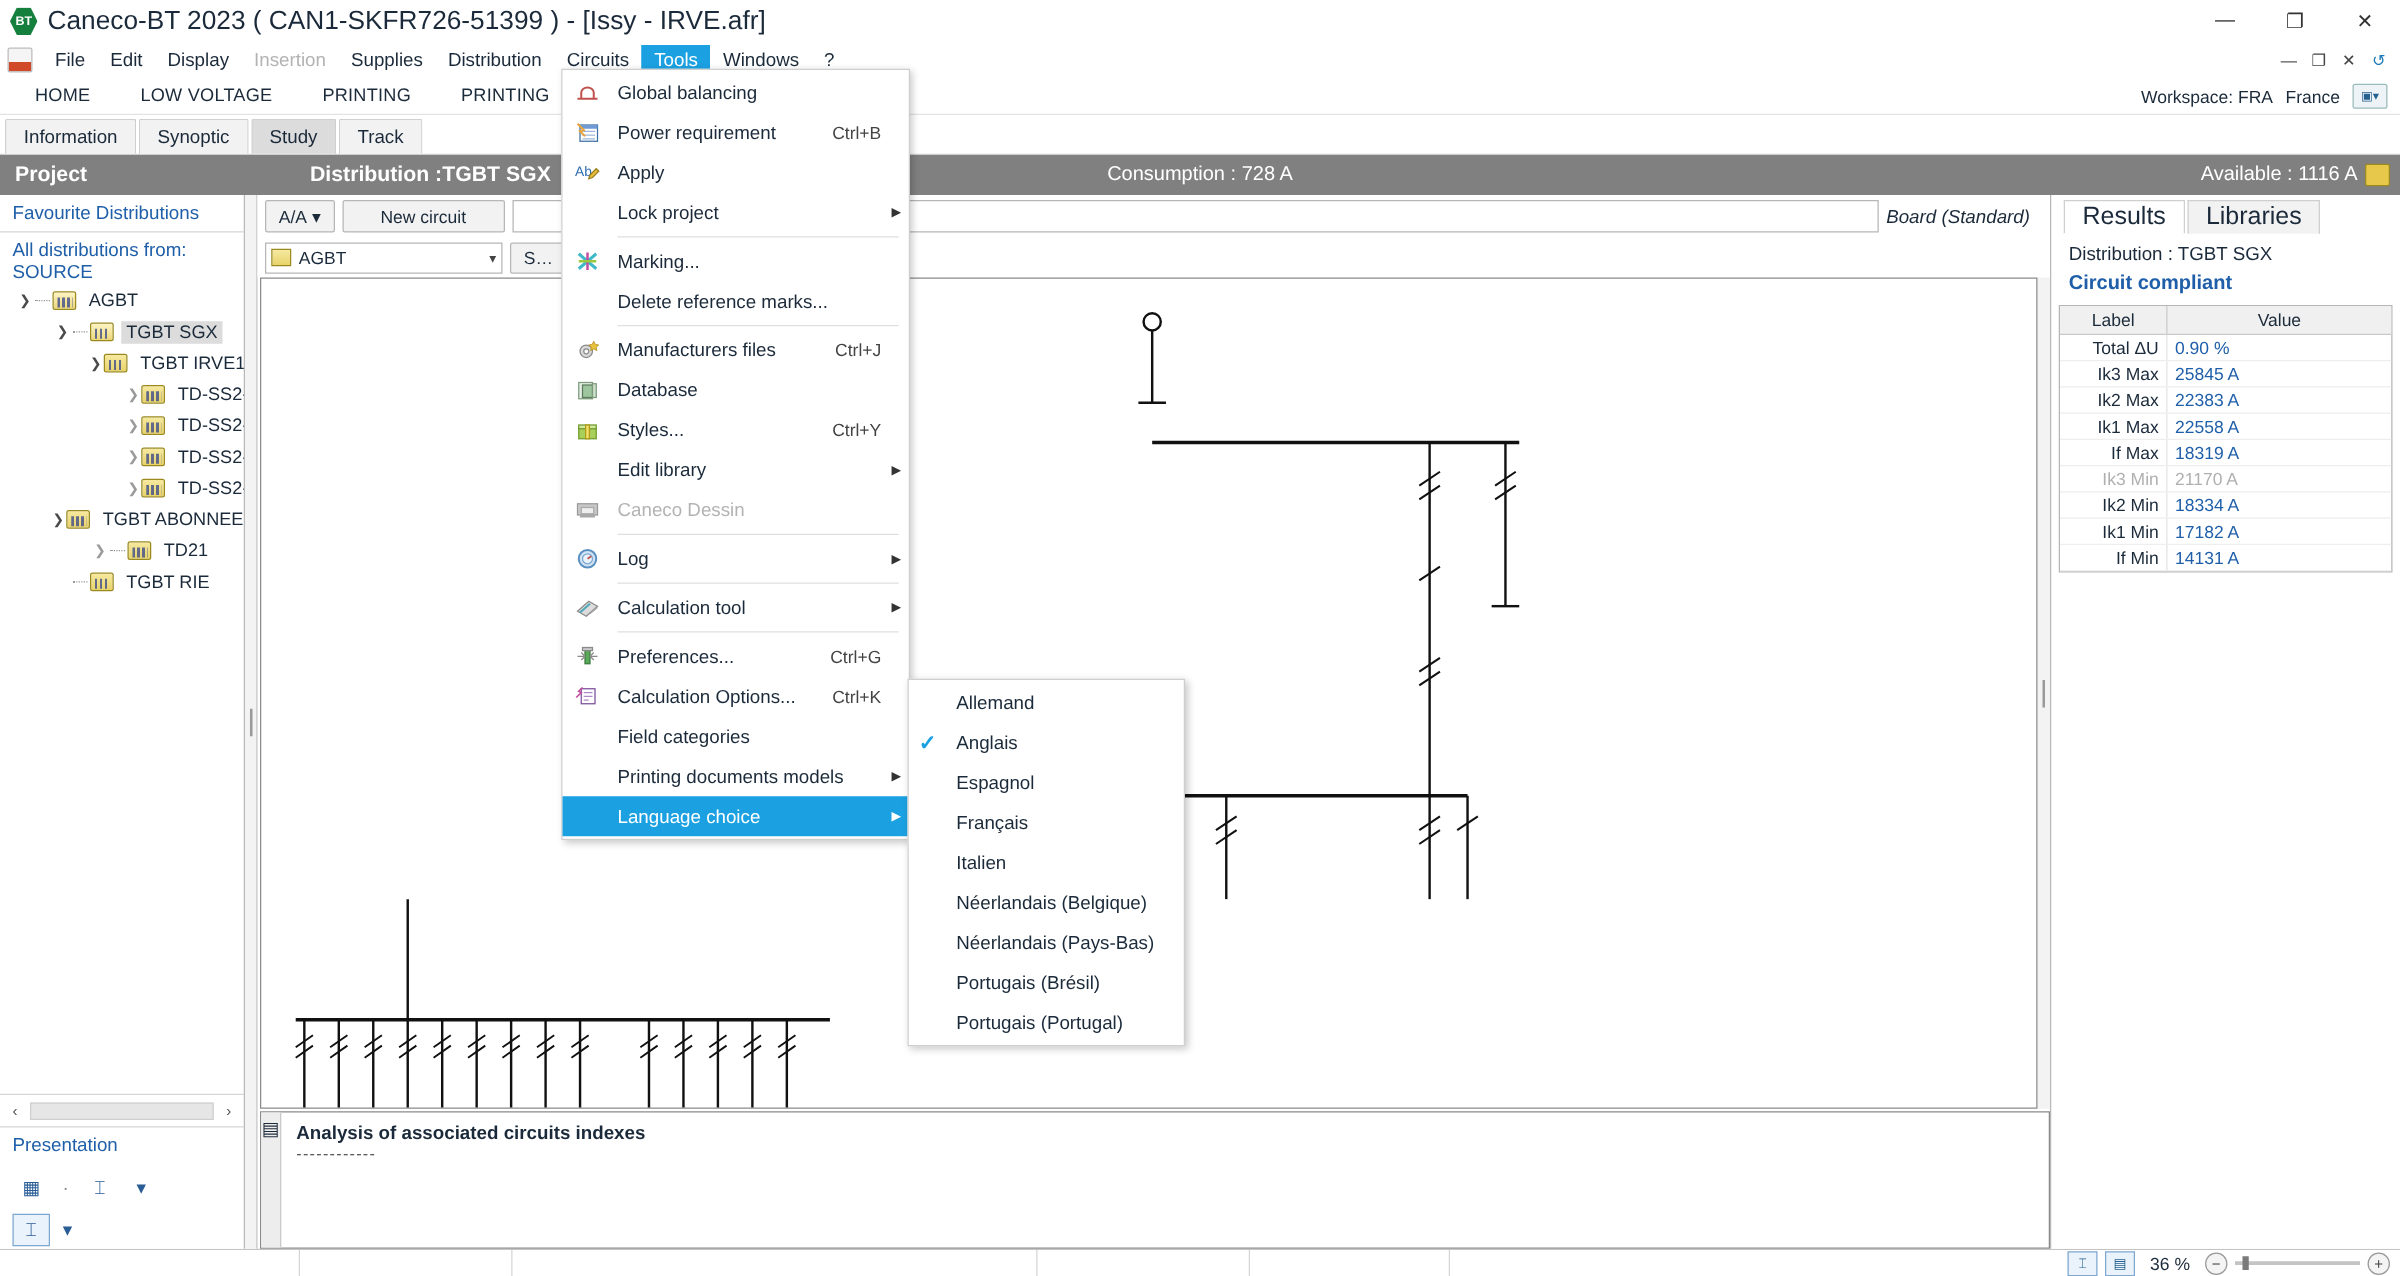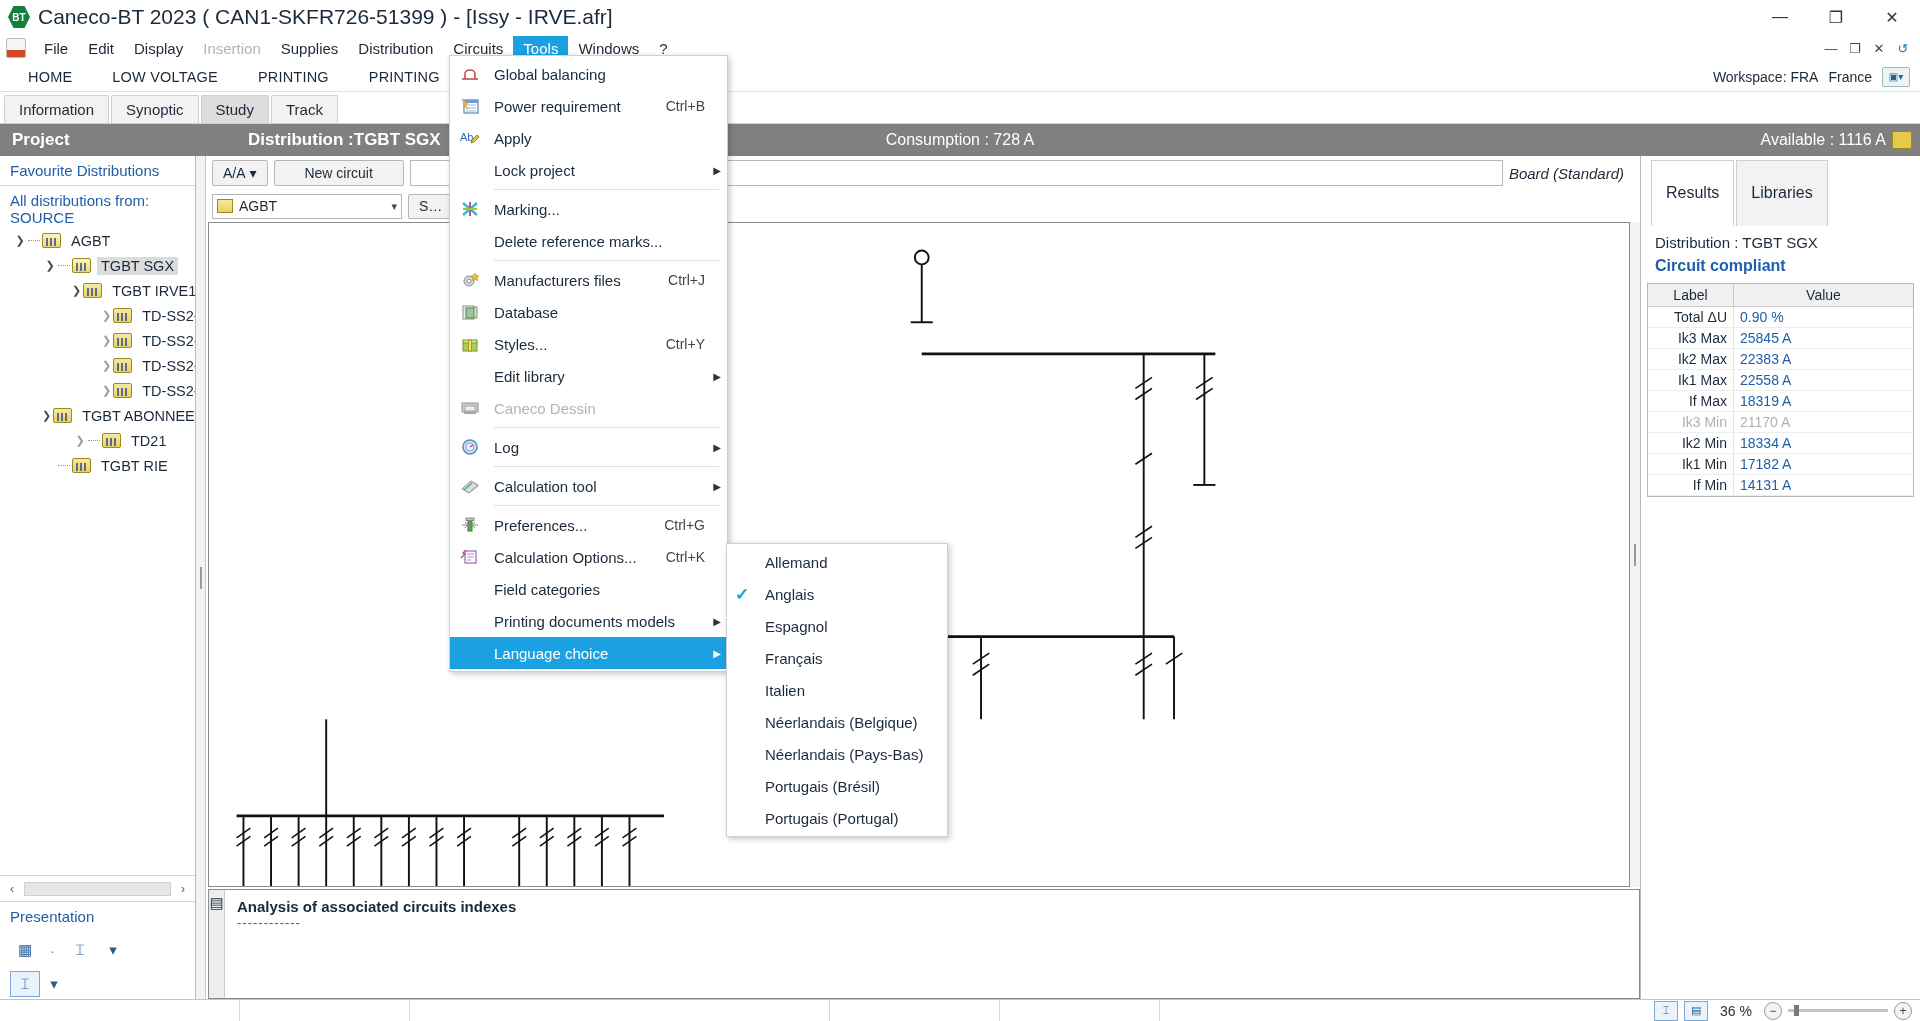--- a/index.html
+++ b/index.html
@@ -139,21 +139,21 @@
 
   .analysis{height:110px;border:1px solid #8a8a8a;margin:2px 0 0 2px;display:flex;background:#fff;}
   .analysis .tabstrip{width:16px;background:#ededed;border-right:1px solid #c9c9c9;
      display:flex;align-items:flex-start;justify-content:center;padding-top:4px;}
   .analysis .body{flex:1;padding:8px 12px;font-size:15px;font-weight:bold;color:#1b2a3a;}
   .analysis .dash{font-weight:normal;font-size:13px;color:#555;letter-spacing:1px;}
 
   
   .rightpanel{width:280px;border-left:1px solid #b9b9b9;display:flex;flex-direction:column;background:#fff;}
   .rtabs{display:flex;padding:4px 4px 0 10px;gap:2px;}
-  .rtab2{padding:23px 14px;border:1px solid #cfcfcf;border-bottom:none;background:#f2f2f2;font-size:16px;}
+  .rtab2{padding:1px 14px;border:1px solid #cfcfcf;border-bottom:none;background:#f2f2f2;font-size:20px;}
   .rtab2.sel{background:#fff;border-bottom:1px solid #fff;}
   .rp-title{padding:8px 10px 4px 14px;font-size:15px;color:#1b2a3a;}
   .rp-ok{padding:2px 10px 8px 14px;font-size:16px;font-weight:bold;color:#1f5fa9;}
   .rtable{margin:0 6px;border:1px solid #b6b6b6;}
   .rtable .hdr{display:flex;background:#f0f0f0;border-bottom:1px solid #c9c9c9;font-size:14px;}
   .rtable .hdr div{padding:3px 6px;}
   .rtable .hdr .c1{width:86px;border-right:1px solid #c9c9c9;text-align:center;}
   .rtable .hdr .c2{flex:1;text-align:center;}
   .rrow{display:flex;font-size:14px;border-bottom:1px solid #eee;}
   .rrow .c1{width:86px;text-align:right;padding:2px 6px;border-right:1px solid #e4e4e4;}

